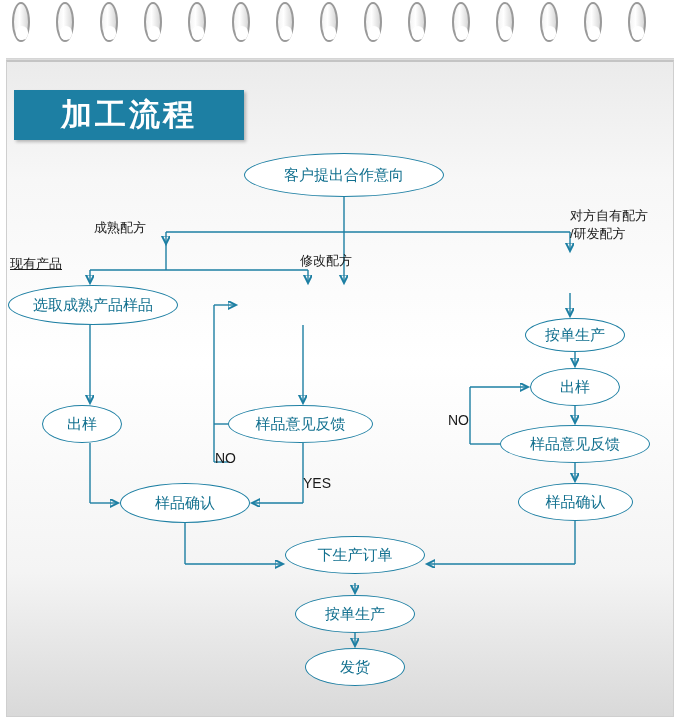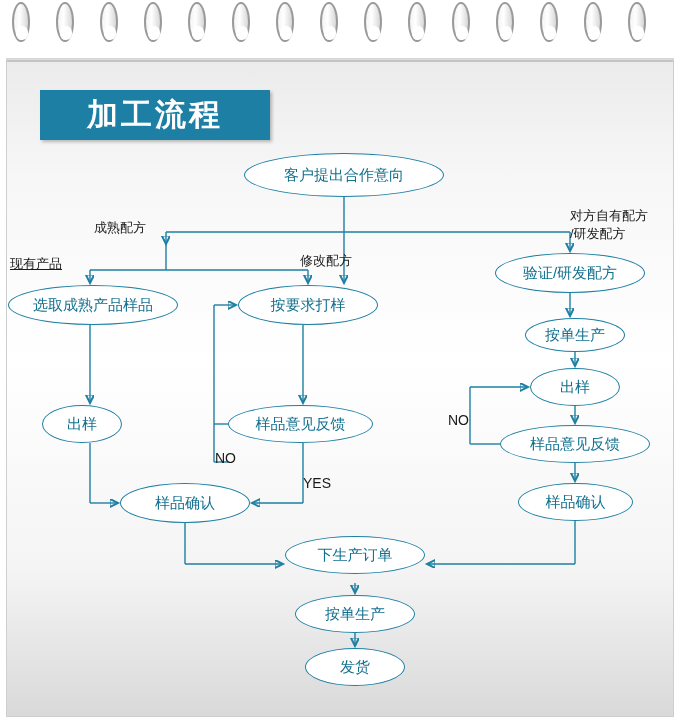--- a/index.html
+++ b/index.html
@@ -73,21 +73,20 @@
     height: 50px;
     background: #1d7fa3;
     color: #ffffff;
     font-size: 31px;
     font-weight: bold;
     letter-spacing: 3px;
     display: flex;
     align-items: center;
     justify-content: center;
     box-shadow: 2px 2px 3px rgba(0,0,0,0.25);
-    margin-left: 26px;
   }
   
   .node {
     position: absolute;
     border: 1px solid #1d7fa3;
     border-radius: 50%;
     background: #ffffff;
     color: #12708f;
     font-size: 15px;
     display: flex;
@@ -197,22 +196,20 @@
     <line x1="185" y1="564" x2="283" y2="564" marker-end="url(#arrow)"></line>
     <line x1="575" y1="521" x2="575" y2="564"></line>
     <line x1="575" y1="564" x2="427" y2="564" marker-end="url(#arrow)"></line>
 
     <line x1="355" y1="583" x2="355" y2="593" marker-end="url(#arrow)"></line>
     <line x1="355" y1="633" x2="355" y2="646" marker-end="url(#arrow)"></line>
   </svg>
 
   <div class="node" style="left:244px; top:153px; width:200px; height:44px;">客户提出合作意向</div>
   <div class="node" style="left:8px;   top:285px; width:170px; height:40px;">选取成熟产品样品</div>
-  <div class="node" style="left:238px; top:285px; width:140px; height:40px;">按要求打样</div>
-  <div class="node" style="left:495px; top:253px; width:150px; height:40px;">验证/研发配方</div>
   <div class="node" style="left:525px; top:318px; width:100px; height:34px;">按单生产</div>
   <div class="node" style="left:42px;  top:405px; width:80px;  height:38px;">出样</div>
   <div class="node" style="left:228px; top:405px; width:145px; height:38px;">样品意见反馈</div>
   <div class="node" style="left:530px; top:368px; width:90px;  height:38px;">出样</div>
   <div class="node" style="left:500px; top:425px; width:150px; height:38px;">样品意见反馈</div>
   <div class="node" style="left:120px; top:483px; width:130px; height:40px;">样品确认</div>
   <div class="node" style="left:518px; top:483px; width:115px; height:38px;">样品确认</div>
   <div class="node" style="left:285px; top:536px; width:140px; height:38px;">下生产订单</div>
   <div class="node" style="left:295px; top:595px; width:120px; height:38px;">按单生产</div>
   <div class="node" style="left:305px; top:648px; width:100px; height:38px;">发货</div>

